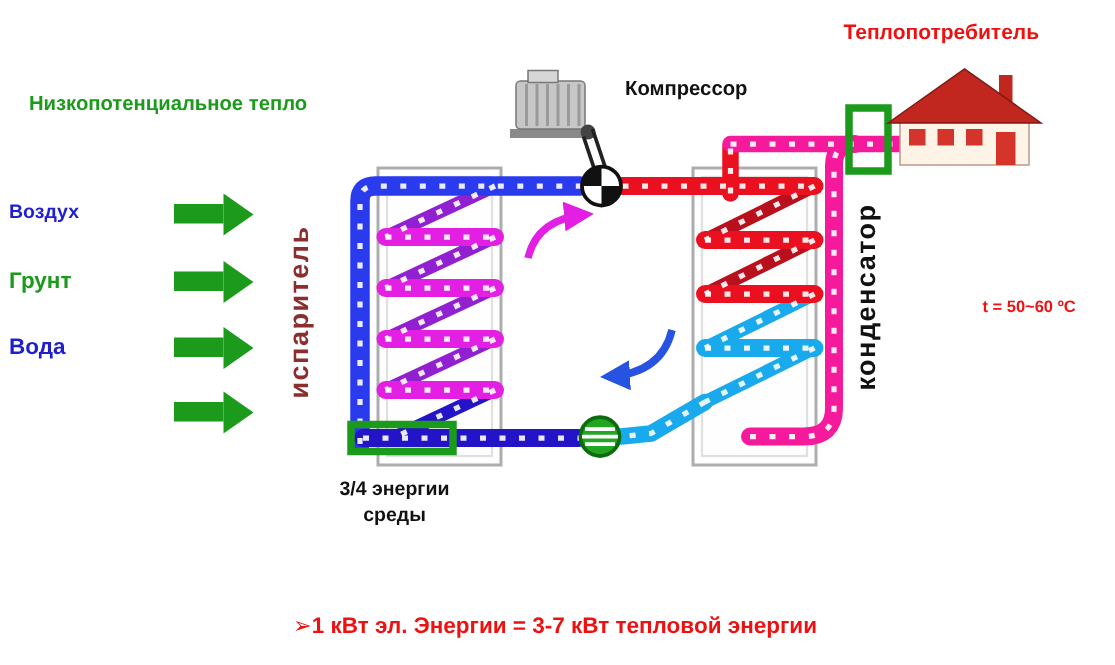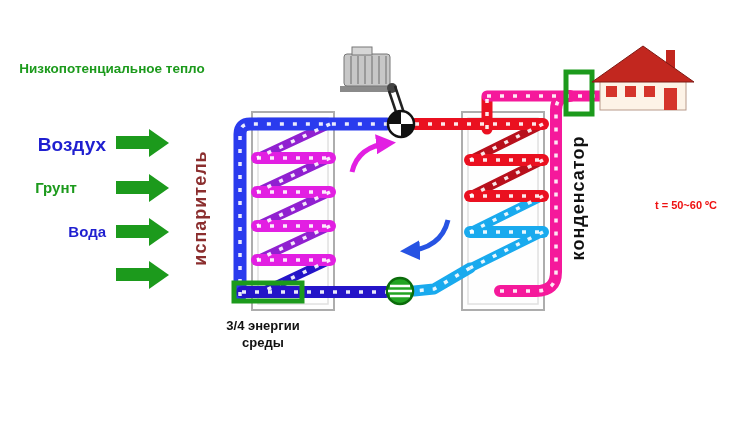--- a/index.html
+++ b/index.html
@@ -159,31 +159,34 @@
       <polygon points="592,82 643,46 694,82" fill="#c2271f" stroke="#7e1a14"></polygon>
       <rect x="606" y="86" width="11" height="11" fill="#d5342b"></rect>
       <rect x="625" y="86" width="11" height="11" fill="#d5342b"></rect>
       <rect x="644" y="86" width="11" height="11" fill="#d5342b"></rect>
       <rect x="664" y="88" width="13" height="22" fill="#d5342b"></rect>
     </g>
   </svg>
 
   <div class="lbl t-green ctr" style="left:18px;top:60px;width:188px;font-size:13.5px">Низкопотенциальное тепло</div>
 
-  <div class="lbl t-blue" style="left:6px;top:133px;width:100px;text-align:right;font-size:19px">Воздух</div>
+  <div class="lbl t-blue" style="left:6px;top:133px;width:100px;text-align:left;font-size:13px">Воздух</div>
   <div class="block-arrow" style="top:136px"></div>
 
-  <div class="lbl t-green" style="left:6px;top:178px;width:100px;text-align:center;font-size:15px">Грунт</div>
+  <div class="lbl t-green" style="left:6px;top:178px;width:100px;text-align:left;font-size:15px">Грунт</div>
   <div class="block-arrow" style="top:181px"></div>
 
-  <div class="lbl t-blue" style="left:6px;top:222px;width:100px;text-align:right;font-size:15px">Вода</div>
+  <div class="lbl t-blue" style="left:6px;top:222px;width:100px;text-align:left;font-size:15px">Вода</div>
   <div class="block-arrow" style="top:225px"></div>
 
   <div class="block-arrow" style="top:268px"></div>
 
   <div class="vlabel t-maroon" style="left:200px;top:208px">испаритель</div>
   <div class="vlabel t-black" style="left:578px;top:198px">конденсатор</div>
 
+  <div class="lbl t-black ctr" style="left:410px;top:50px;width:95px;font-size:13.5px">Компрессор</div>
+  <div class="lbl t-red ctr" style="left:545px;top:12px;width:165px;font-size:14px">Теплопотребитель</div>
   <div class="lbl t-red ctr" style="left:632px;top:198px;width:108px;font-size:11px">t = 50~60 ºС</div>
 
   <div class="lbl t-black ctr" style="left:213px;top:318px;width:100px;font-size:13px">3/4 энергии среды</div>
 
+  <div class="lbl t-red ctr" style="left:120px;top:408px;width:500px;font-size:15px">➢1 кВт эл. Энергии = 3-7 кВт тепловой энергии</div>
 </div>
 
 </body></html>

